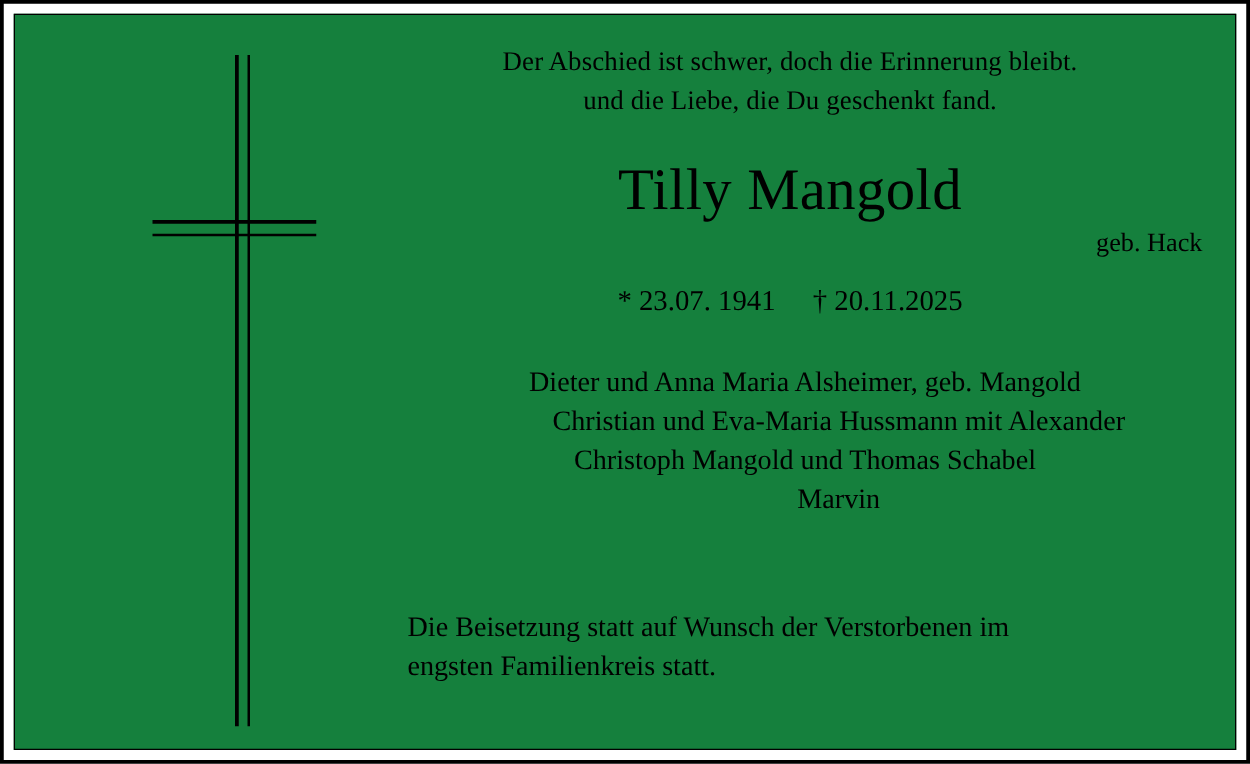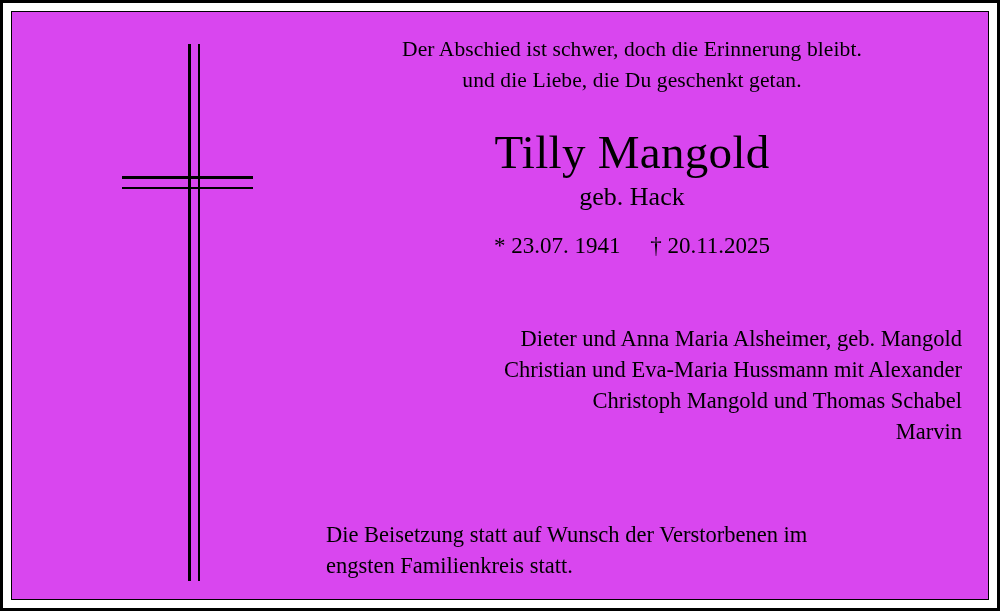--- a/index.html
+++ b/index.html
@@ -23,21 +23,21 @@
     background: #ffffff;
     border: 3px solid #000000;
     padding: 8px;
   }
   .notice-inner {
     position: relative;
     box-sizing: border-box;
     width: 100%;
     height: 100%;
     border: 1px solid #000000;
-    background: #d946ef;
+    background: #15803d;
     overflow: hidden;
   }
 
   
   .cross {
     position: absolute;
     left: 110px;
     top: 24px;
     width: 150px;
     height: 545px;
@@ -95,37 +95,37 @@
   }
 
   .name {
     text-align: center;
     font-size: 47px;
     line-height: 1.1;
     margin-top: 32px;
     letter-spacing: 0.3px;
   }
   .maiden {
-    text-align: center;
-    font-size: 26px;
+    text-align: right;
+    font-size: 21px;
     margin-top: 3px;
   }
   .dates {
     text-align: center;
     font-size: 23px;
     margin-top: 21px;
     white-space: nowrap;
   }
   .dates .birth { margin-right: 24px; }
 
   .family {
-    margin-top: 64px;
+    margin-top: 36px;
     font-size: 22.5px;
     line-height: 1.38;
-    text-align: right;
+    text-align: center;
   }
   .family .l1 { padding-left: 24px; }
   .family .l2 { padding-left: 78px; }
   .family .l3 { padding-left: 78px; }
   .family .l4 { padding-left: 24px; }
   .family .l5 { padding-left: 78px; }
 
   .footer {
     margin-top: 72px;
     font-size: 22.5px;
@@ -144,21 +144,21 @@
       <div class="vbar"></div>
       <div class="vbar2"></div>
       <div class="hbar"></div>
       <div class="hbar2"></div>
     </div>
 
     <div class="content">
 
       <div class="verse">
         <div>Der Abschied ist schwer, doch die Erinnerung bleibt.</div>
-        <div>und die Liebe, die Du geschenkt getan.</div>
+        <div>und die Liebe, die Du geschenkt fand.</div>
       </div>
 
       <div class="name">Tilly Mangold</div>
       <div class="maiden">geb. Hack</div>
 
       <div class="dates">
         <span class="birth">* 23.07. 1941</span>
         <span class="death">† 20.11.2025</span>
       </div>
 

